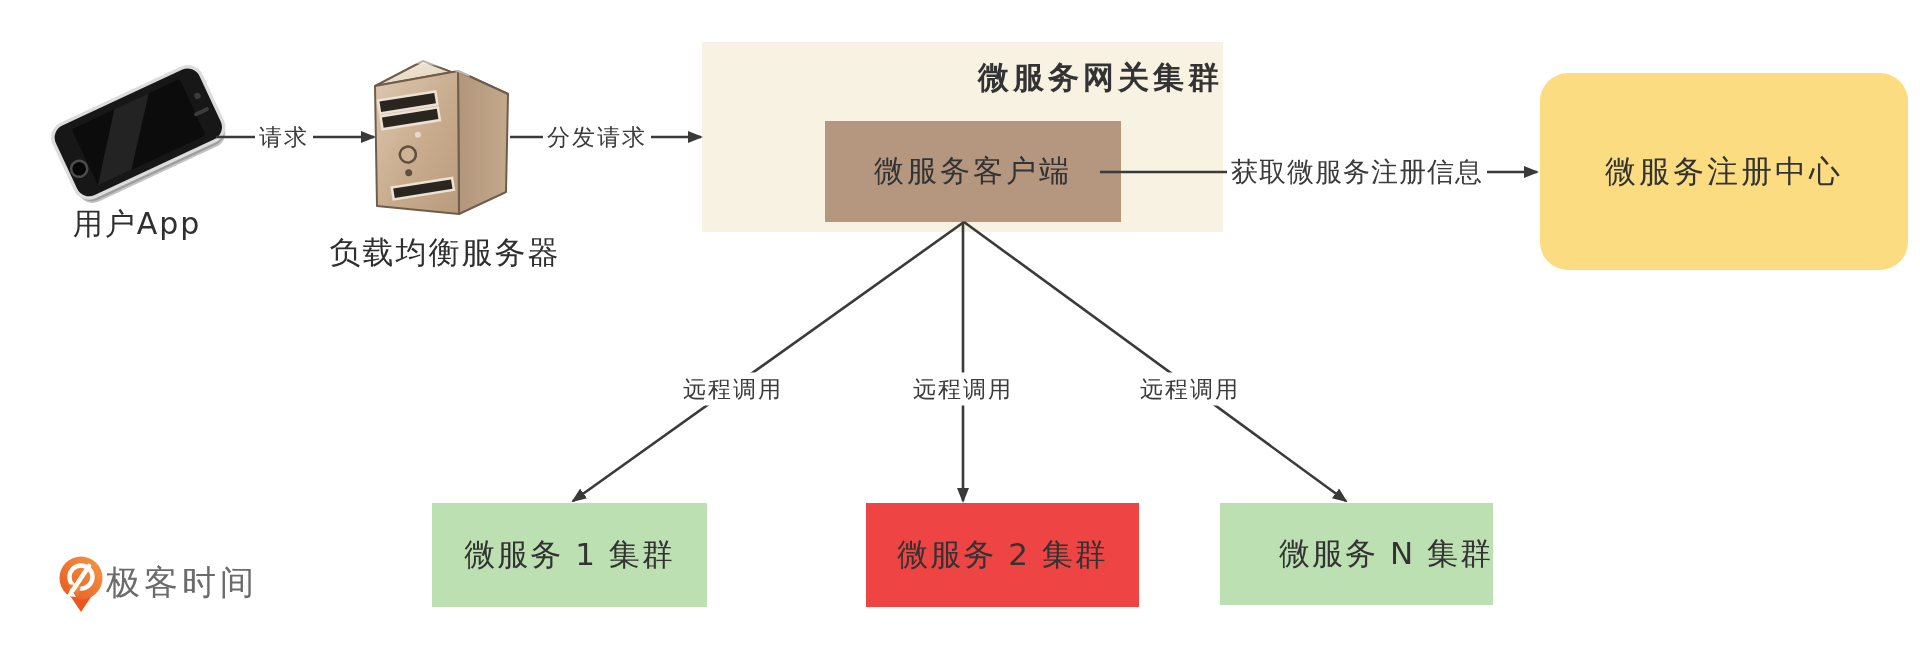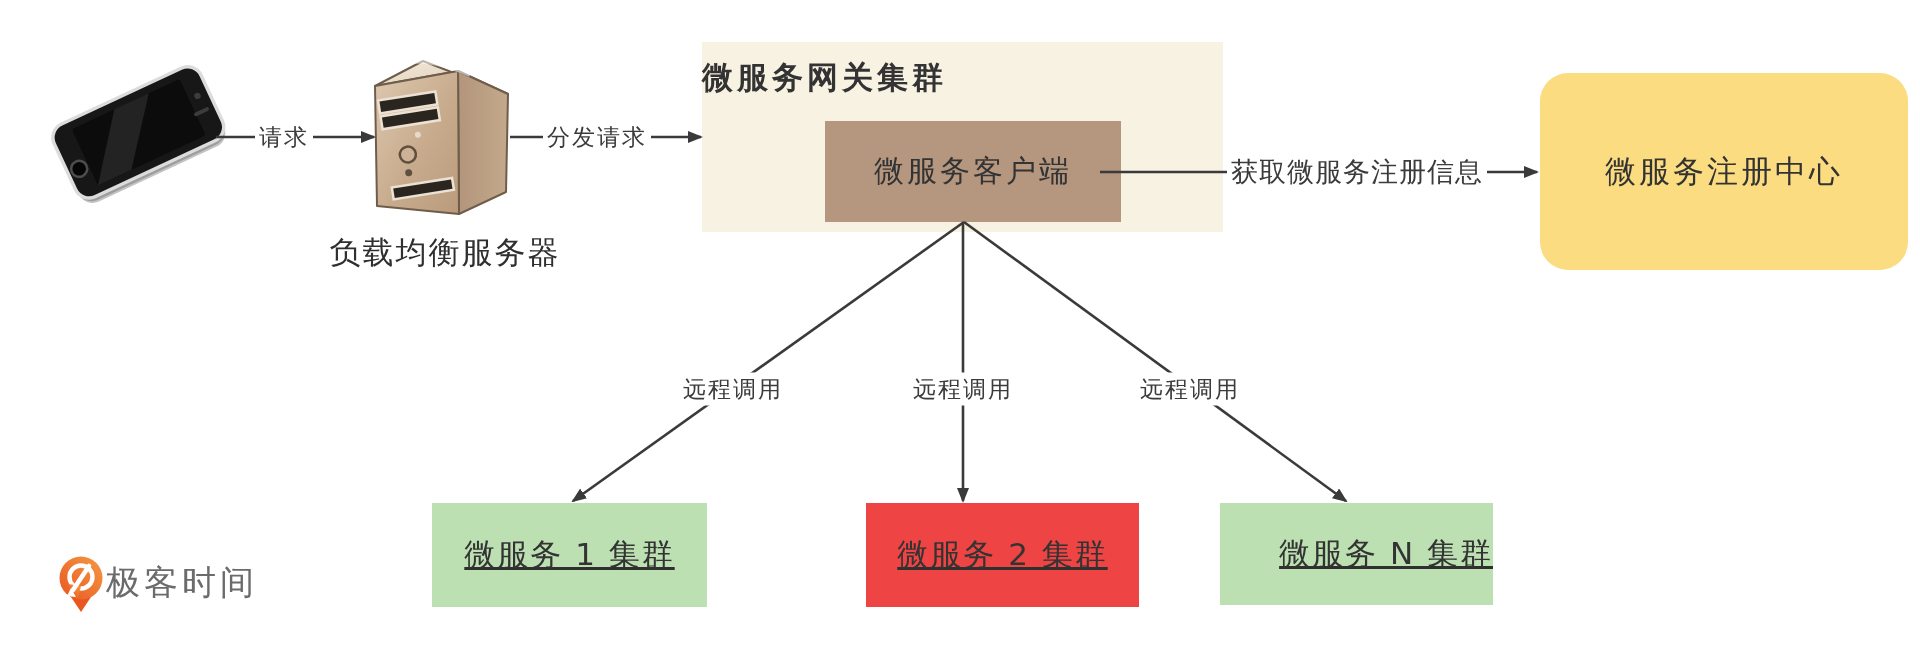--- a/index.html
+++ b/index.html
@@ -4,26 +4,26 @@
 <style>
   html,body{margin:0;padding:0;background:#ffffff;}
   .canvas{
     position:relative;width:1920px;height:645px;background:#ffffff;overflow:hidden;
     font-family:"DejaVu Sans","Liberation Sans",sans-serif;color:#303030;
   }
   
   .box{position:absolute;display:flex;align-items:center;justify-content:center;box-sizing:border-box;}
   .box-label{font-size:30px;letter-spacing:3px;color:#333333;white-space:nowrap;}
   .gateway{left:702px;top:42px;width:521px;height:190px;background:#f7f2e2;}
-  .gateway-title{position:absolute;left:0;top:15px;width:100%;text-align:left;
+  .gateway-title{position:absolute;left:0;top:15px;width:100%;text-align:right;
     font-size:31px;font-weight:600;letter-spacing:4px;color:#333333;}
   .client{left:825px;top:121px;width:296px;height:101px;background:#b5967f;}
   .registry{left:1540px;top:73px;width:368px;height:197px;background:#fbdc80;border-radius:28px;}
   .registry .box-label{font-size:31px;}
-  .service{top:503px;width:275px;height:104px;background:#bce0b2;text-decoration:underline;}
+  .service{top:503px;width:275px;height:104px;background:#bce0b2;}
   .service .box-label{font-size:31px;letter-spacing:2px;}
   .svc1{left:432px;}
   .svc2{left:826px;width:273px;}
   .svc3{left:1220px;width:273px;height:102px;justify-content:flex-end;}
   
   .nlabel{position:absolute;text-align:center;font-size:30px;letter-spacing:2px;color:#2f2f2f;white-space:nowrap;}
   .lbl-userapp{left:27px;top:204px;width:220px;}
   .lbl-lb{left:275px;top:232px;width:340px;font-size:31px;}
   
   .elabel{position:absolute;transform:translate(-50%,-50%);background:#ffffff;
@@ -113,20 +113,21 @@
       </marker>
     </defs>
     <path class="edge-line" d="M216,137 H374" marker-end="url(#ah)"></path>
     <path class="edge-line" d="M510,137 H701" marker-end="url(#ah)"></path>
     <path class="edge-line" d="M1100,172 H1537" marker-end="url(#ah)"></path>
     <path class="edge-line" d="M964,222 L573,501" marker-end="url(#ah)"></path>
     <path class="edge-line" d="M963,222 V501" marker-end="url(#ah)"></path>
     <path class="edge-line" d="M964,222 L1346,501" marker-end="url(#ah)"></path>
   </svg>
 
+  <div class="nlabel lbl-userapp">用户App</div>
   <div class="nlabel lbl-lb">负载均衡服务器</div>
 
   <div class="elabel" style="left:284px;top:137px;text-align:right;">请求</div>
   <div class="elabel" style="left:597px;top:137px;">分发请求</div>
   <div class="elabel big" style="left:1357px;top:172px;">获取微服务注册信息</div>
   <div class="elabel" style="left:733px;top:389px;">远程调用</div>
   <div class="elabel" style="left:963px;top:389px;">远程调用</div>
   <div class="elabel" style="left:1190px;top:389px;">远程调用</div>
 
   <svg class="icon-layer" style="left:56px;top:550px;" width="56" height="66" viewBox="0 0 56 66">

